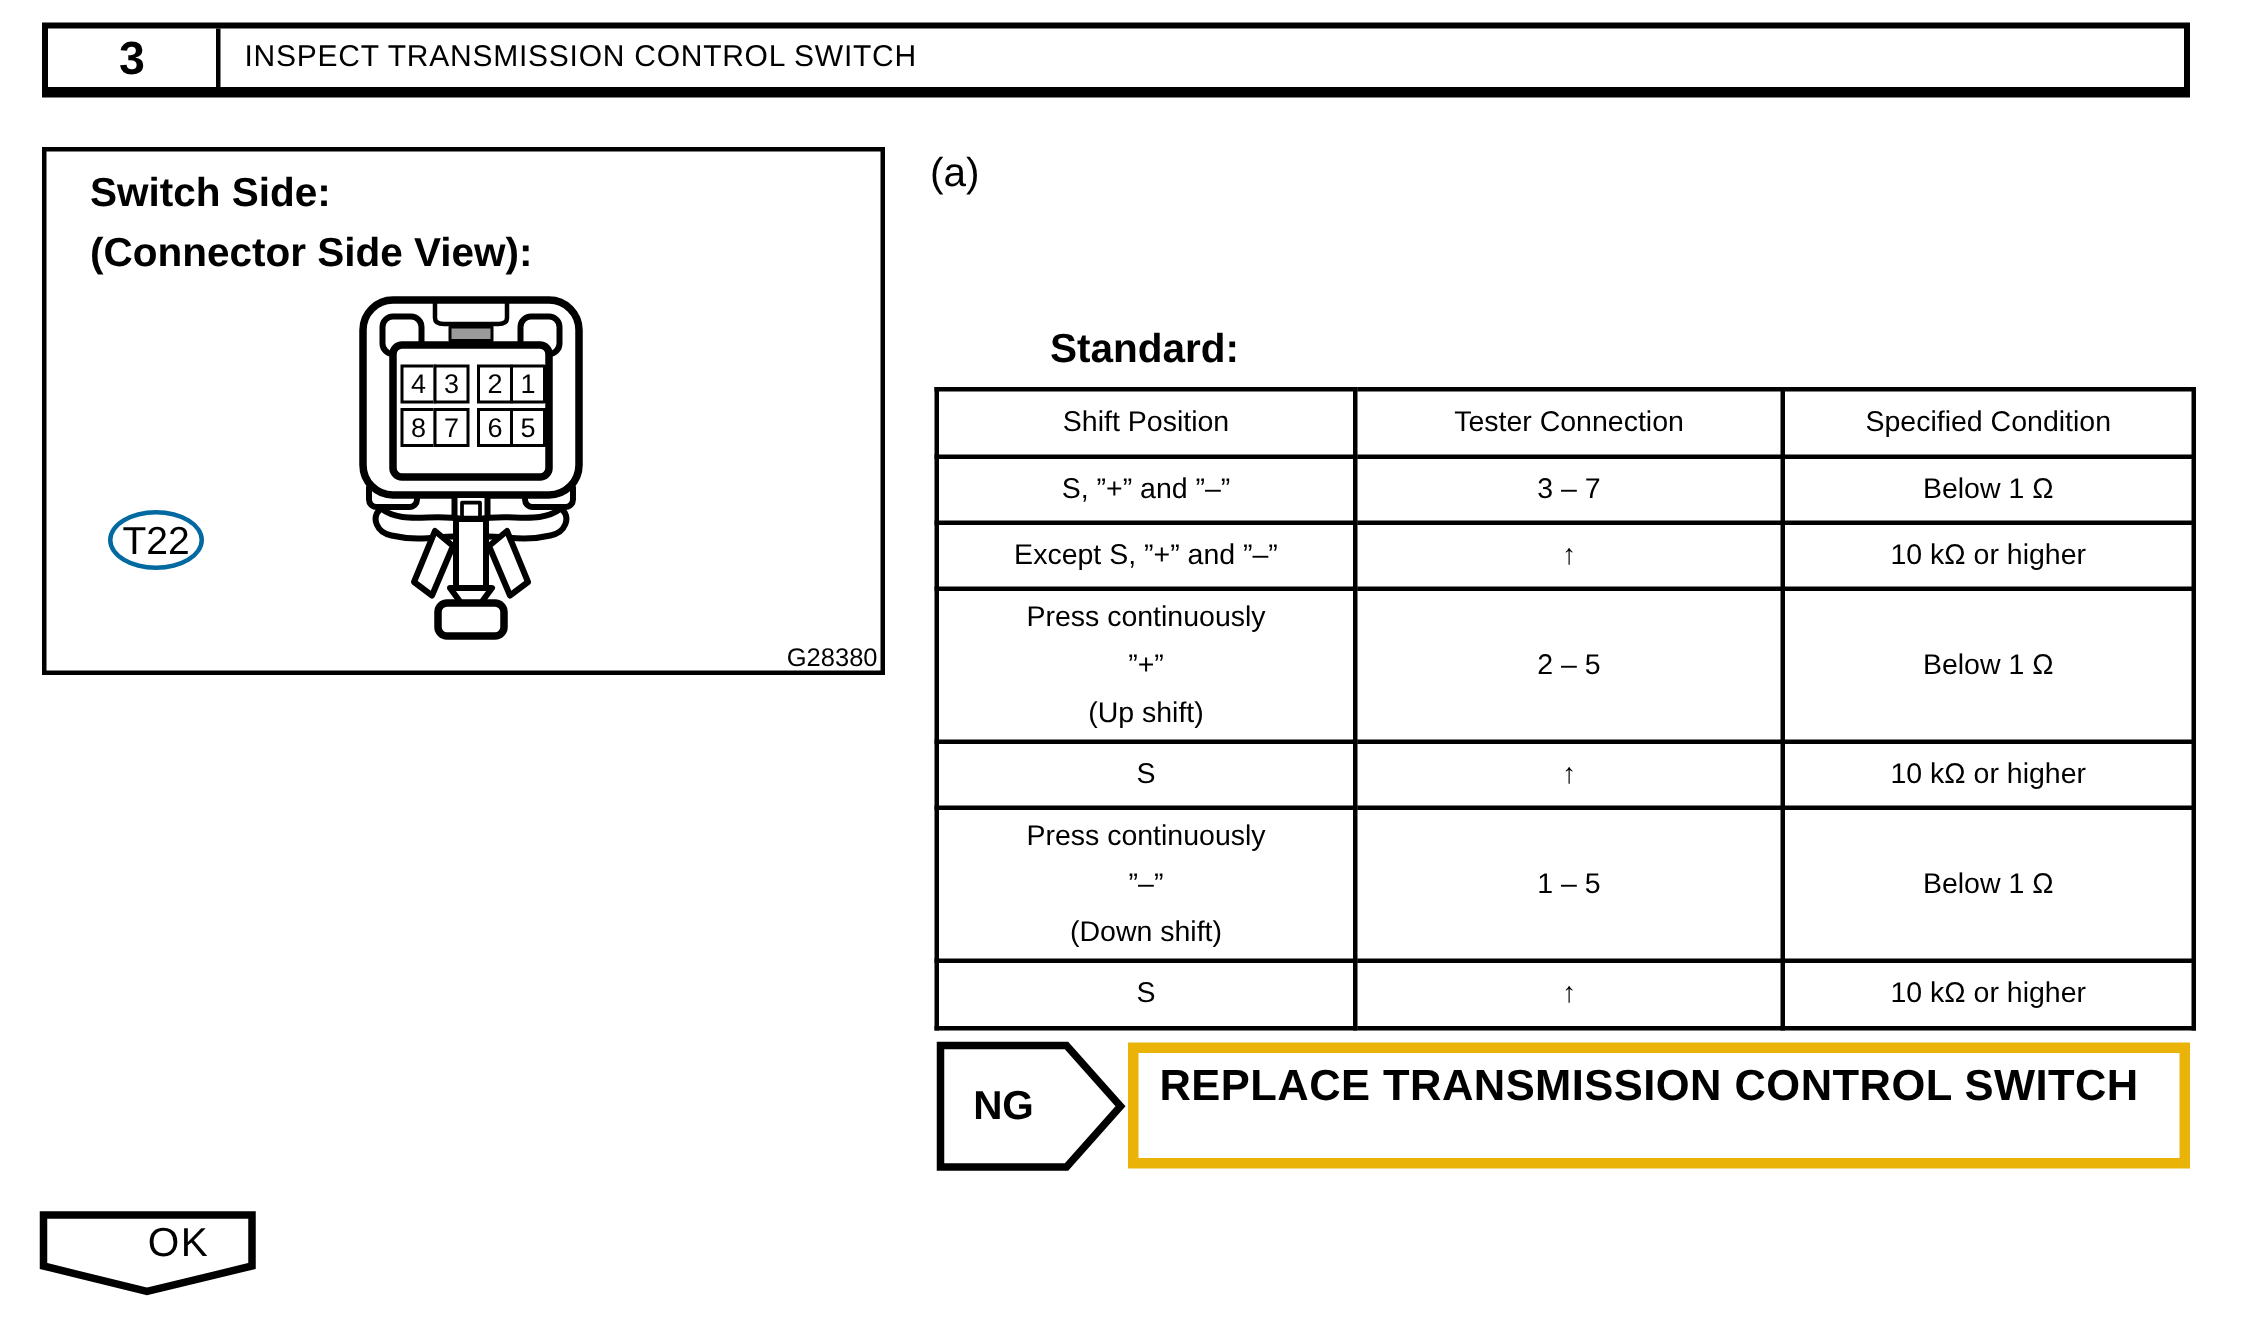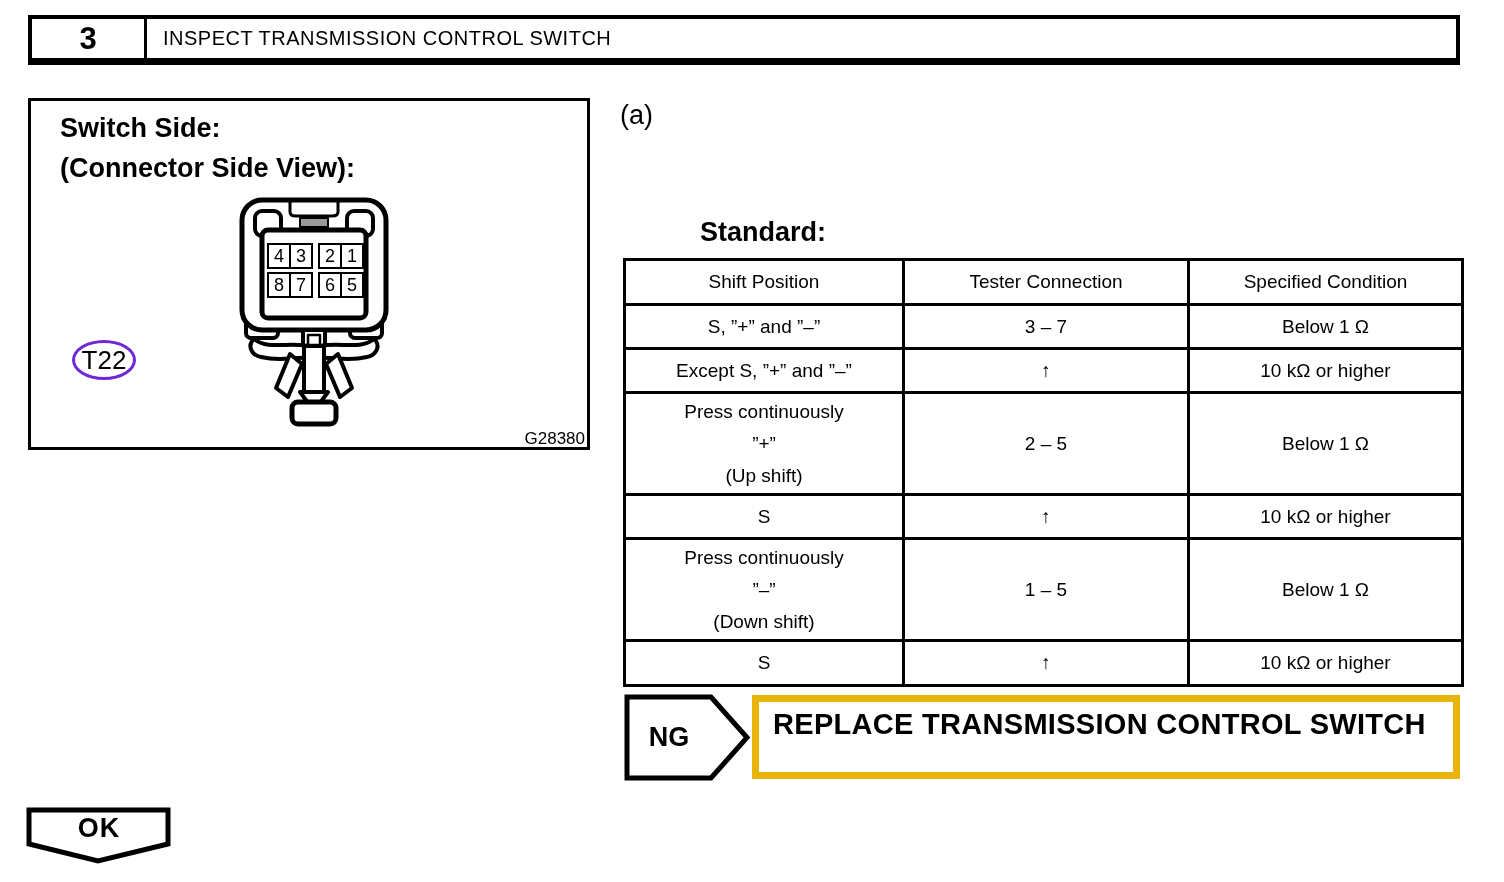--- a/index.html
+++ b/index.html
@@ -25,21 +25,21 @@
   }
 
   
   #figbox{
     left:28px;top:98px;width:562px;height:352px;box-sizing:border-box;
     border:3px solid #000;
   }
   .caption{left:60px;top:108px;font-weight:bold;font-size:27px;line-height:40px;}
   #t22{
     left:72px;top:340px;width:64px;height:40px;box-sizing:border-box;
-    border:3px solid #6d28d9;border-radius:50%;
+    border:3px solid #0369a1;border-radius:50%;
     display:flex;align-items:center;justify-content:center;
     font-size:26px;letter-spacing:0px;
   }
   #figid{left:455px;top:429px;width:130px;text-align:right;font-size:17px;}
 
   
   #pins{left:267px;top:243px;}
   .pinrow{display:flex;}
   .pinrow + .pinrow{margin-top:3px;}
   .pin{
@@ -79,21 +79,21 @@
     left:752px;top:695px;width:708px;height:84px;box-sizing:border-box;
     border:7px solid #eab308;padding:6px 0 0 14px;
     font-weight:bold;font-size:29px;letter-spacing:0.3px;white-space:nowrap;
   }
 
   
   #ok-wrap{left:26px;top:807px;width:146px;height:58px;}
   #ok-label{
     position:absolute;left:0;top:2px;width:146px;height:38px;
     display:flex;align-items:center;justify-content:center;
-    font-weight:bold;font-size:27px;letter-spacing:1px;
+    font-weight:normal;font-size:27px;letter-spacing:1px;padding-left:20px;
   }
 
   svg{display:block;}
 </style>
 </head>
 <body>
 
 <div id="page">
 
   <div id="banner" class="abs">

